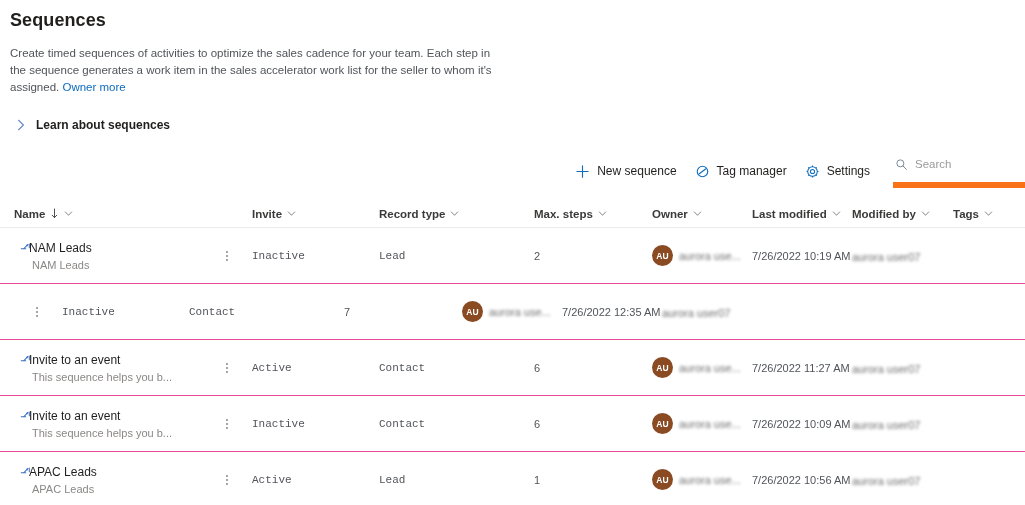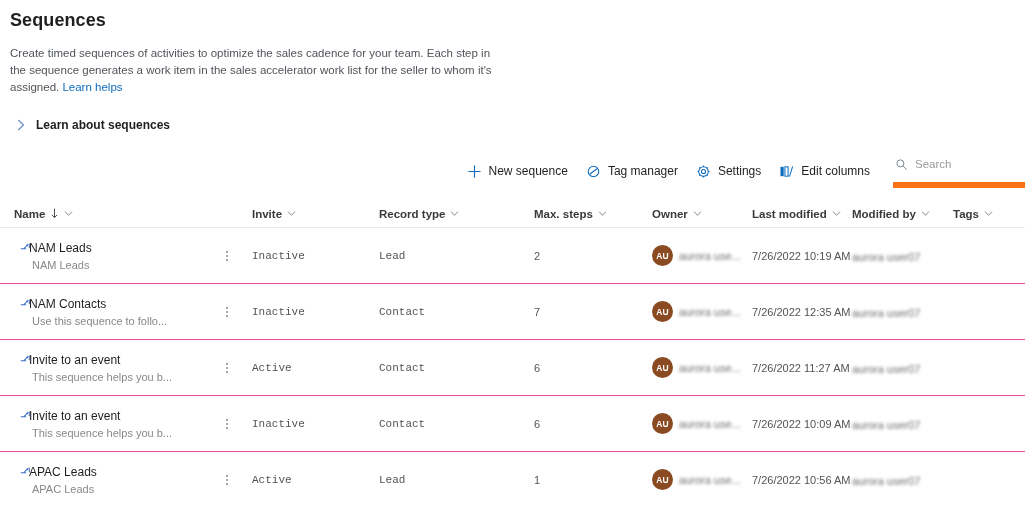--- a/index.html
+++ b/index.html
@@ -222,21 +222,21 @@
     user-select: none;
     white-space: nowrap;
   }
   .date-text { font-size: 11px; color: #50545a; white-space: nowrap; }
 </style>
 </head>
 <body>
 
 <div class="page-header">
   <div class="page-title">Sequences</div>
-  <p class="page-desc"><span>Create timed sequences of activities to optimize the sales cadence for your team. Each step in the sequence generates a work item in the sales accelerator work list for the seller to whom it's assigned. </span><a class="inline-link" href="#">Learn helps</a></p>
+  <p class="page-desc"><span>Create timed sequences of activities to optimize the sales cadence for your team. Each step in the sequence generates a work item in the sales accelerator work list for the seller to whom it's assigned. </span><a class="inline-link" href="#">Owner more</a></p>
 
   <div class="learn-row">
     <span class="chev">
       <svg class="chev" viewBox="0 0 14 14" xmlns="http://www.w3.org/2000/svg">
         <path d="M4.6 2.3 L9.4 7 L4.6 11.7" fill="none" stroke="#6b8fc4" stroke-width="1.2" stroke-linecap="round" stroke-linejoin="round"></path>
       </svg>
     </span>
     <span class="learn-label">Learn about sequences</span>
   </div>
 </div>
@@ -270,30 +270,20 @@
           <path d="M8 1.6 L8 3.1 M8 12.9 L8 14.4 M1.6 8 L3.1 8 M12.9 8 L14.4 8
                    M3.5 3.5 L4.5 4.5 M11.5 11.5 L12.5 12.5
                    M12.5 3.5 L11.5 4.5 M4.5 11.5 L3.5 12.5"></path>
           <circle cx="8" cy="8" r="5.1"></circle>
         </g>
       </svg>
     </span>
     <span>Settings</span>
   </button>
 
-  <button class="cmd-btn">
-    <span class="cmd-ico">
-      <svg class="cmd-ico" viewBox="0 0 16 16" xmlns="http://www.w3.org/2000/svg">
-        <rect x="1.6" y="3" width="3.4" height="10" fill="#0f6cbd"></rect>
-        <rect x="6.3" y="3" width="3.4" height="10" fill="none" stroke="#0f6cbd" stroke-width="1.1"></rect>
-        <path d="M11.3 13 L14.4 3" stroke="#0f6cbd" stroke-width="1.1" stroke-linecap="round"></path>
-      </svg>
-    </span>
-    <span>Edit columns</span>
-  </button>
 
   <div class="search-wrap">
     <span class="search-ico">
       <svg class="search-ico" viewBox="0 0 16 16" xmlns="http://www.w3.org/2000/svg">
         <circle cx="6.6" cy="6.6" r="4.3" fill="none" stroke="#6b7a8f" stroke-width="1.1"></circle>
         <path d="M9.9 9.9 L14 14" stroke="#6b7a8f" stroke-width="1.1" stroke-linecap="round"></path>
       </svg>
     </span>
     <input class="search-input" type="text" placeholder="Search" style="">
   </div>
@@ -422,34 +412,20 @@
       </div>
     </div>
     <div class="c-mod date-text">7/26/2022 10:19 AM</div>
     <div class="c-modby">
       <span class="redacted">aurora user07</span>
     </div>
     <div class="c-tags cell-text"></div>
   </div>
 
   <div class="grid-row data-row">
-    <div class="c-name name-cell">
-      <div class="name-line">
-        <span class="seq-ico">
-          <svg class="seq-ico" viewBox="0 0 14 14" xmlns="http://www.w3.org/2000/svg">
-            <path d="M1.3 6.2 L6.2 6.2" stroke="#3b6fc4" stroke-width="1.1" stroke-linecap="round"></path>
-            <path d="M8.6 1.6 L4.2 6.0" stroke="#3b6fc4" stroke-width="1.1" stroke-linecap="round"></path>
-            <path d="M8.9 1.5 L6.3 2.1 L7.9 3.9 Z" fill="#3b6fc4"></path>
-            <path d="M10.0 1.2 L10.0 5.0" stroke="#3b6fc4" stroke-width="1.1" stroke-linecap="round"></path>
-          </svg>
-        </span>
-        <span class="name-text">NAM Contacts</span>
-      </div>
-      <div class="name-sub">Use this sequence to follo...</div>
-    </div>
     <div class="c-menu">
       <div class="dots">
           <i></i>
           <i></i>
           <i></i>
         </div>
     </div>
     <div class="c-status cell-text">Inactive</div>
     <div class="c-record cell-text">Contact</div>
     <div class="c-steps cell-steps">7</div>

